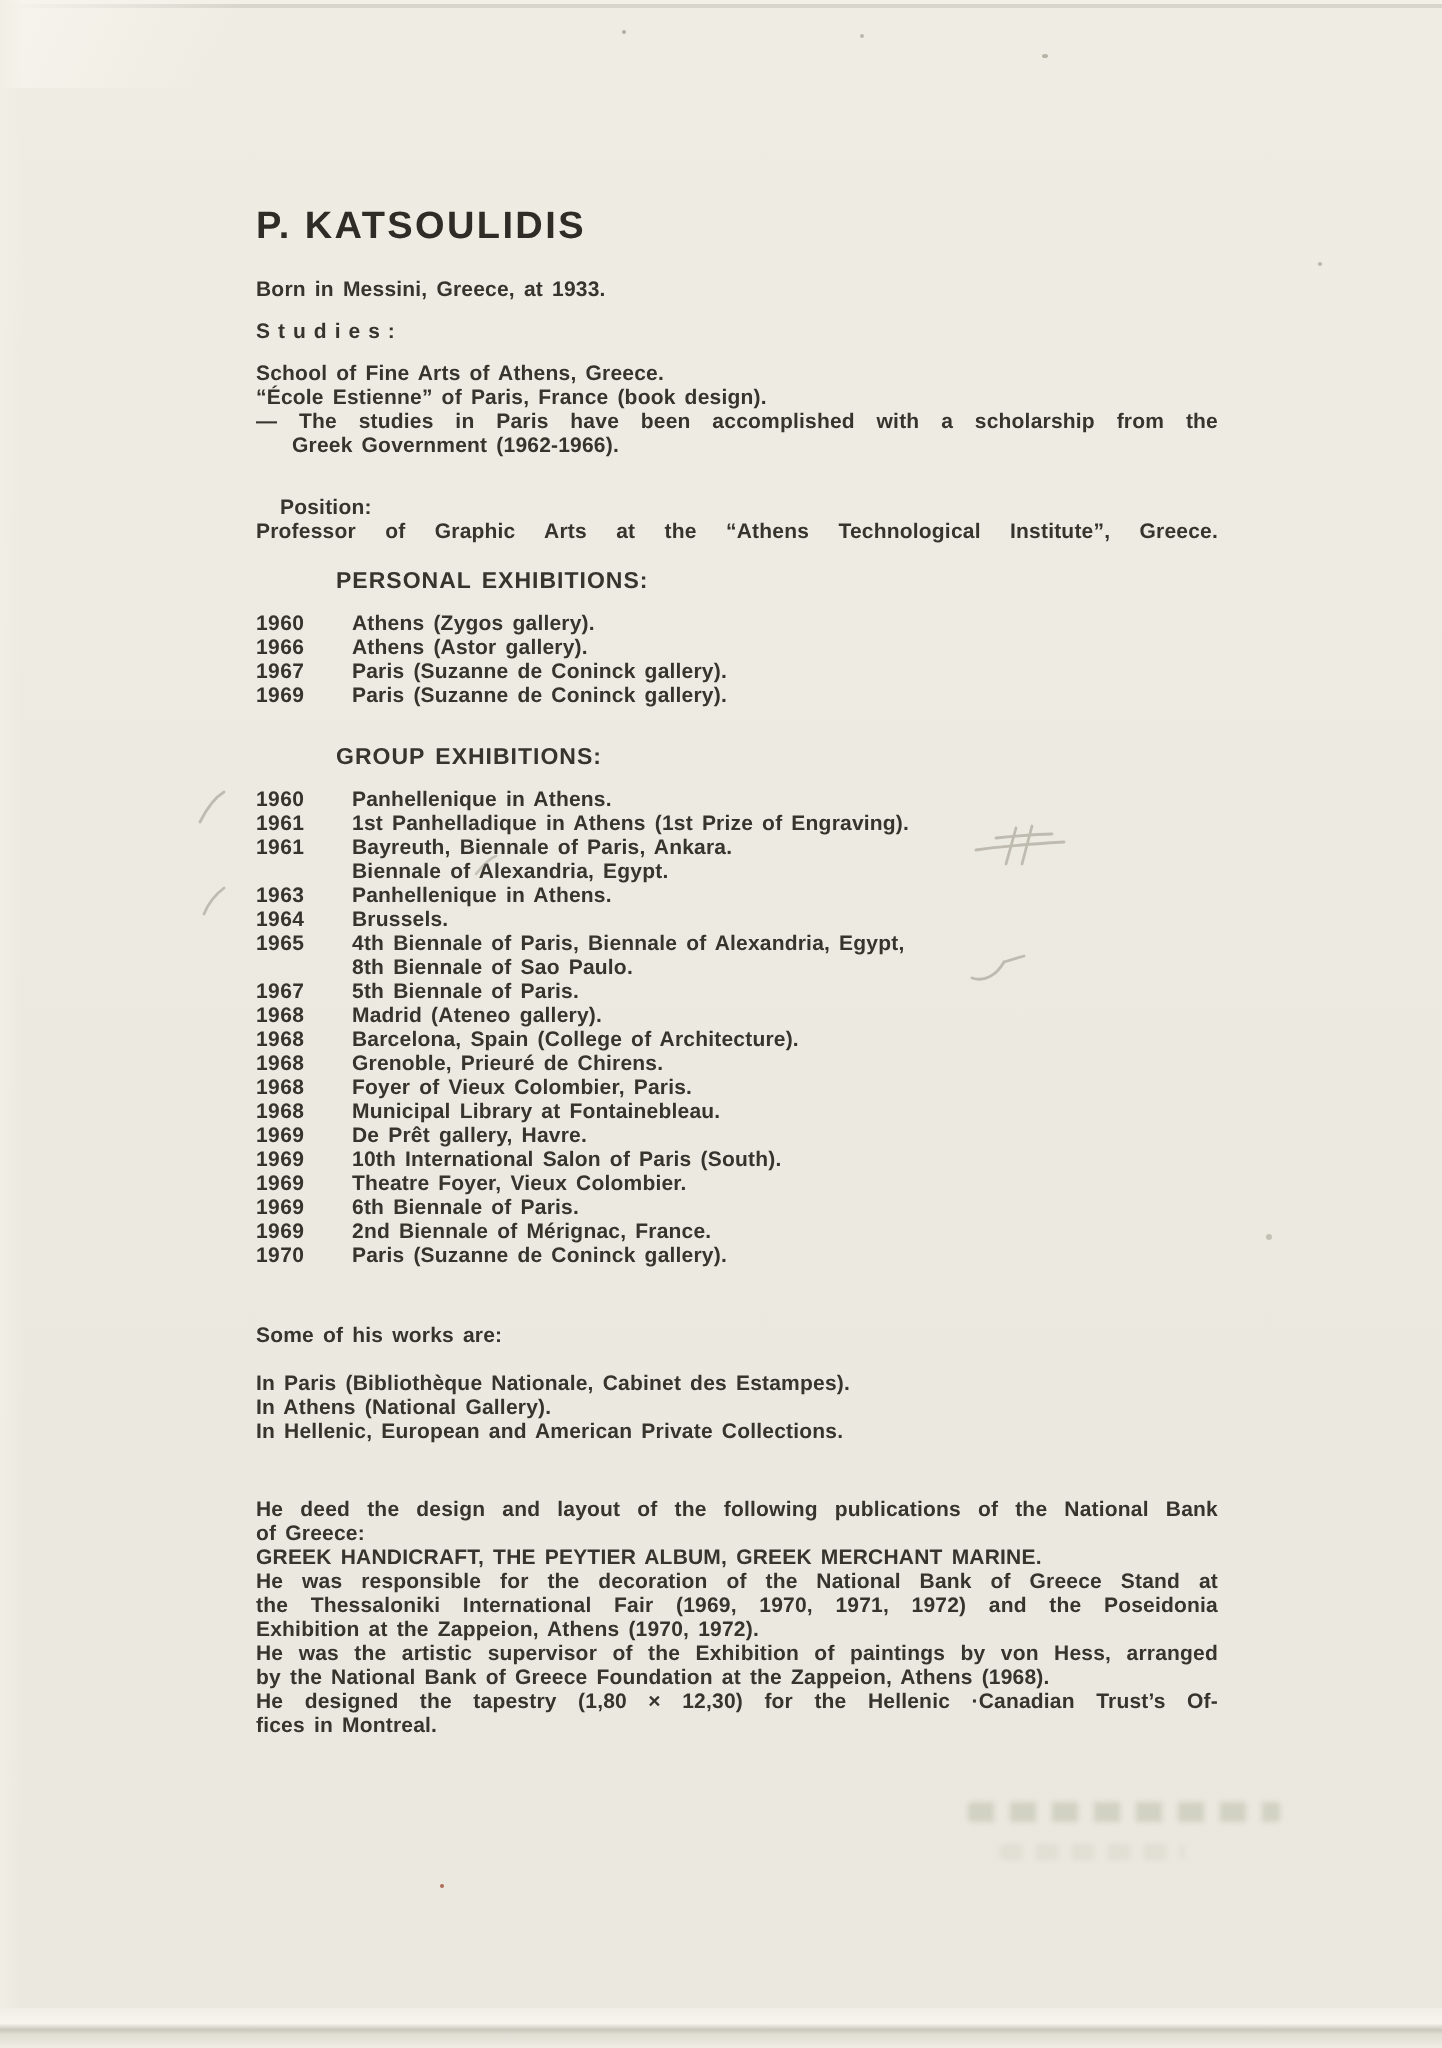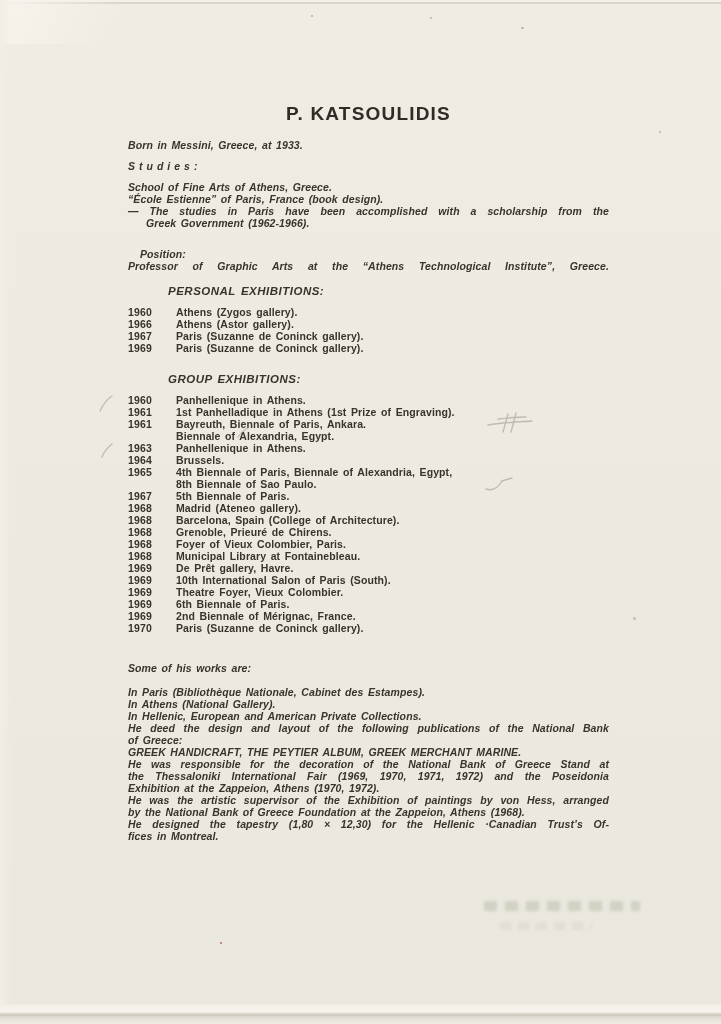--- a/index.html
+++ b/index.html
@@ -14,40 +14,40 @@
   .corner-light { position:absolute; top:0; left:0; width:170px; height:44px;
     background:linear-gradient(115deg,#f6f4ec 0%, rgba(246,244,236,0) 65%); }
   .left-edge { position:absolute; top:0; bottom:0; left:0; width:12px;
     background:linear-gradient(90deg,#f1eee5, rgba(241,238,229,0)); }
   .bottom-strip { position:absolute; left:0; right:0; top:1004px; height:20px;
     background:linear-gradient(180deg, #f0eee6 0%, #f7f5ed 38%, #c9c6bc 55%, #e0ddd3 65%, #efede4 100%); }
 
   .content { position:absolute; left:128px; top:104px; width:481px; }
   .content div { font-size:10.5px; line-height:12px; letter-spacing:.1px; word-spacing:1.5px; }
 
-  h1 { margin:0 0 15px 0; font-size:19px; line-height:20px; letter-spacing:1.2px; color:#2f2c27; font-weight:700;text-align:center; }
-
-  .pline { height:12px; white-space:nowrap;font-style:italic; }
+  h1 { margin:0 0 15px 0; font-size:19px; line-height:20px; letter-spacing:1.2px; color:#2f2c27; font-weight:700; }
+
+  .pline { height:12px; white-space:nowrap; }
   .jline { white-space:normal; text-align:justify; text-align-last:justify; }
 
   .sec-heading { height:12px; }
   .spaced { letter-spacing:4px !important; }
   .caps-heading { font-size:11.5px !important; letter-spacing:.5px !important;padding-left:40px; }
 
   .born { margin-top:0; }
   .studies-head { margin-top:9px; }
   .studies-list { margin-top:9px; }
   .position-head { margin-top:19px;padding-left:12px; }
   .personal-head { margin-top:13px; }
   .personal-list { margin-top:9px; }
   .group-head { margin-top:19px; }
   .group-list { margin-top:9px; }
   .works-head { margin-top:28px; }
   .works-list { margin-top:12px; }
-  .commissions { margin-top:0; }
+  .commissions { margin-top:27px; }
   .atelier { margin-top:17px; font-style:italic; letter-spacing:.3px; word-spacing:2px; }
 
   .ex-row { display:flex; }
   .ex-year { flex:none; width:48px; font-size:10.5px; line-height:12px; letter-spacing:.2px; }
   .ex-lines { flex:1; }
   .ex-line { height:12px; white-space:nowrap; }
 
   
   .pencil { position:absolute; opacity:.55; }
   .pencil path, .pencil polyline { stroke:#9b968a; stroke-width:1.4; fill:none; stroke-linecap:round; }

